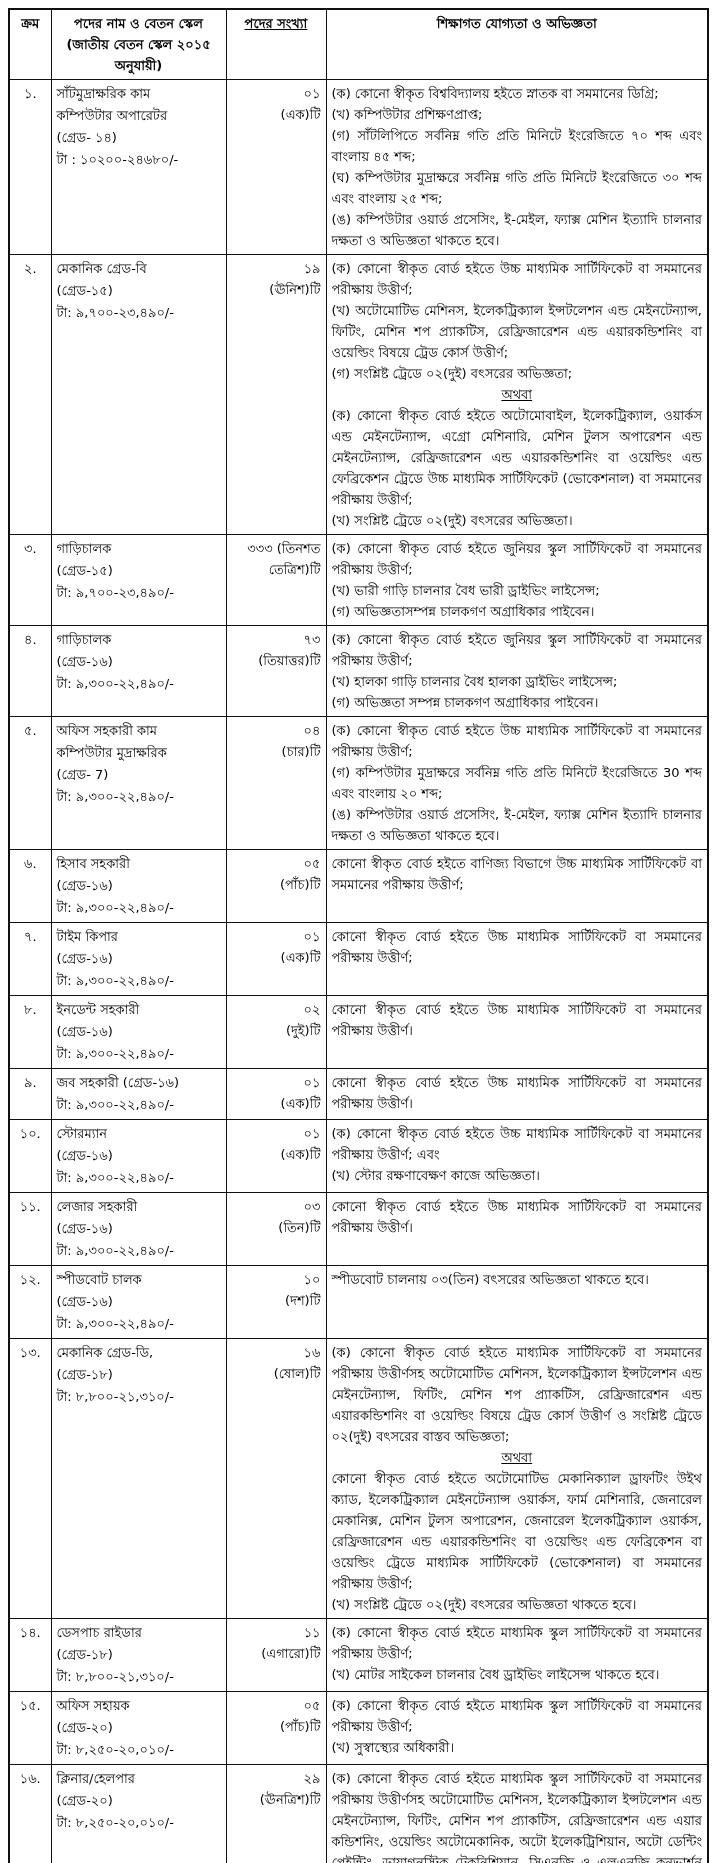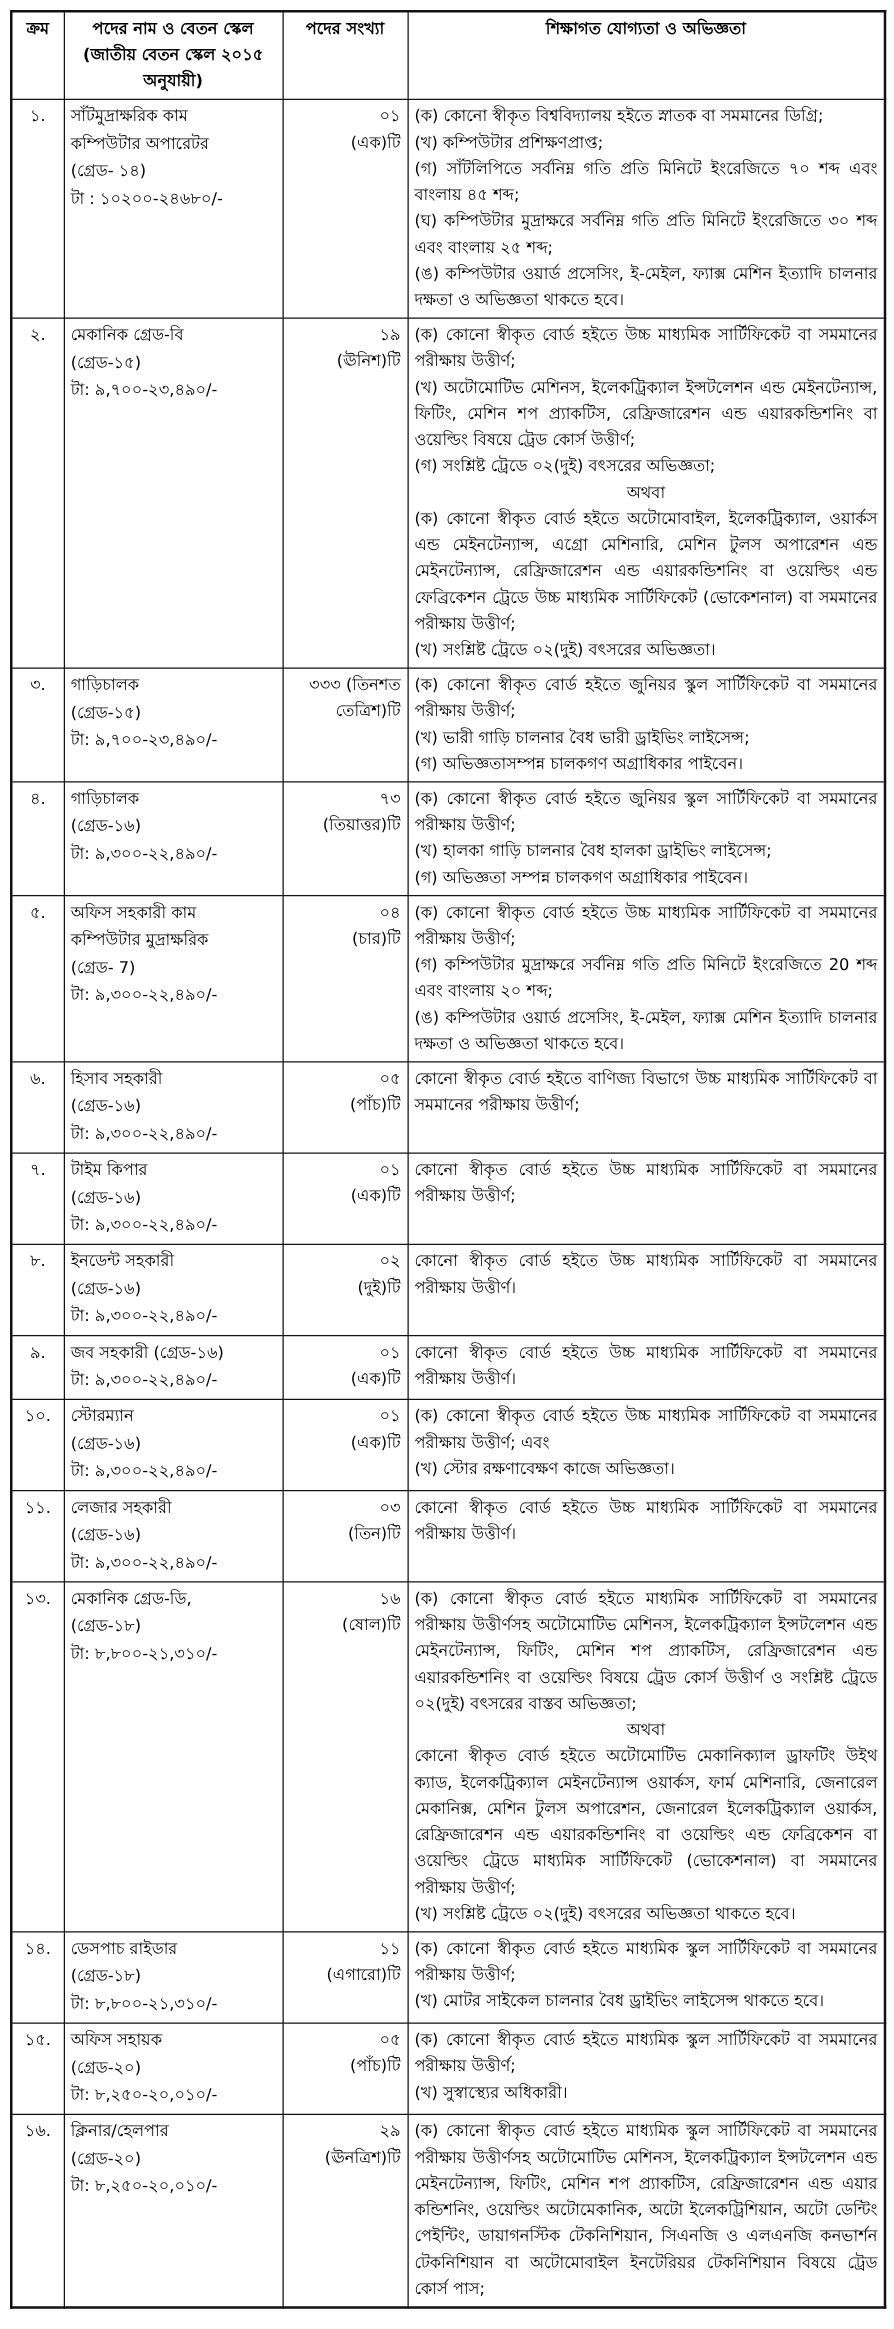--- a/index.html
+++ b/index.html
@@ -27,21 +27,21 @@
     border: 1.5px solid #111111;
     vertical-align: top;
     font-size: 13px;
     line-height: 21px;
     padding: 3px 5px;
     box-sizing: border-box;
     word-wrap: break-word;
   }
   th.c-serial, col.c-serial { width: 42px; text-align: center; }
   th.c-post,   col.c-post   { width: 175px; }
-  th.c-count,  col.c-count  { width: 100px; }
+  th.c-count,  col.c-count  { width: 100px; text-decoration: underline; }
   th.c-qual,   col.c-qual   { width: 382px; }
 
   thead th {
     font-weight: bold;
     text-align: center;
     vertical-align: middle;
     padding: 5px 6px;
   }
   td.c-serial {
     text-align: center;
@@ -56,20 +56,21 @@
     text-align: right;
   }
   td.c-qual {
     text-align: justify;
     padding-left: 9px;
     padding-right: 7px;
   }
   td.c-qual .para { margin: 0; }
   td.c-qual .para.center {
     text-align: center;
+    text-decoration: underline;
   }
 </style>
 </head>
 <body>
 
 <div class="page">
   <table class="job-table">
     <colgroup>
       <col class="c-serial">
         <col class="c-post">
@@ -176,21 +177,21 @@
             <div class="line">কম্পিউটার মুদ্রাক্ষরিক</div>
             <div class="line">(গ্রেড- 7)</div>
             <div class="line">টা: ৯,৩০০-২২,৪৯০/-</div>
           </td>
           <td class="c-count">
             <div class="line">০৪</div>
             <div class="line">(চার)টি</div>
           </td>
           <td class="c-qual">
             <div class="para">(ক) কোনো স্বীকৃত বোর্ড হইতে উচ্চ মাধ্যমিক সার্টিফিকেট  বা সমমানের পরীক্ষায় উত্তীর্ণ;</div>
-            <div class="para">(গ) কম্পিউটার মুদ্রাক্ষরে সর্বনিম্ন গতি প্রতি মিনিটে ইংরেজিতে 20 শব্দ এবং বাংলায় ২০ শব্দ;</div>
+            <div class="para">(গ) কম্পিউটার মুদ্রাক্ষরে সর্বনিম্ন গতি প্রতি মিনিটে ইংরেজিতে 30 শব্দ এবং বাংলায় ২০ শব্দ;</div>
             <div class="para">(ঙ) কম্পিউটার ওয়ার্ড প্রসেসিং, ই-মেইল, ফ্যাক্স মেশিন ইত্যাদি চালনার দক্ষতা ও অভিজ্ঞতা থাকতে হবে।</div>
           </td>
         </tr>
         <tr>
           <td class="c-serial">
             <div>৬.</div>
           </td>
           <td class="c-post">
             <div class="line">হিসাব সহকারী</div>
             <div class="line">(গ্রেড-১৬)</div>
@@ -280,20 +281,37 @@
             <div class="line">লেজার সহকারী</div>
             <div class="line">(গ্রেড-১৬)</div>
             <div class="line">টা: ৯,৩০০-২২,৪৯০/-</div>
           </td>
           <td class="c-count">
             <div class="line">০৩</div>
             <div class="line">(তিন)টি</div>
           </td>
           <td class="c-qual">
             <div class="para">কোনো স্বীকৃত বোর্ড হইতে উচ্চ মাধ্যমিক সার্টিফিকেট  বা সমমানের পরীক্ষায় উত্তীর্ণ।</div>
+          </td>
+        </tr>
+        <tr>
+          <td class="c-serial">
+            <div>১২.</div>
+          </td>
+          <td class="c-post">
+            <div class="line">স্পীডবোট চালক</div>
+            <div class="line">(গ্রেড-১৬)</div>
+            <div class="line">টা: ৯,৩০০-২২,৪৯০/-</div>
+          </td>
+          <td class="c-count">
+            <div class="line">১০</div>
+            <div class="line">(দশ)টি</div>
+          </td>
+          <td class="c-qual">
+            <div class="para">স্পীডবোট চালনায় ০৩(তিন) বৎসরের অভিজ্ঞতা থাকতে হবে।</div>
           </td>
         </tr>
         <tr>
           <td class="c-serial">
             <div>১৩.</div>
           </td>
           <td class="c-post">
             <div class="line">মেকানিক গ্রেড-ডি,</div>
             <div class="line">(গ্রেড-১৮)</div>
             <div class="line">টা: ৮,৮০০-২১,৩১০/-</div>

